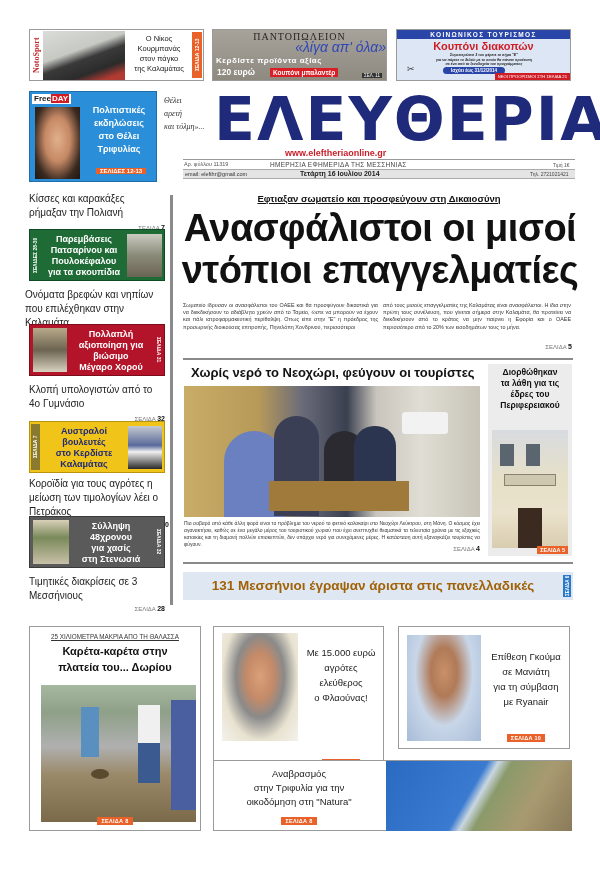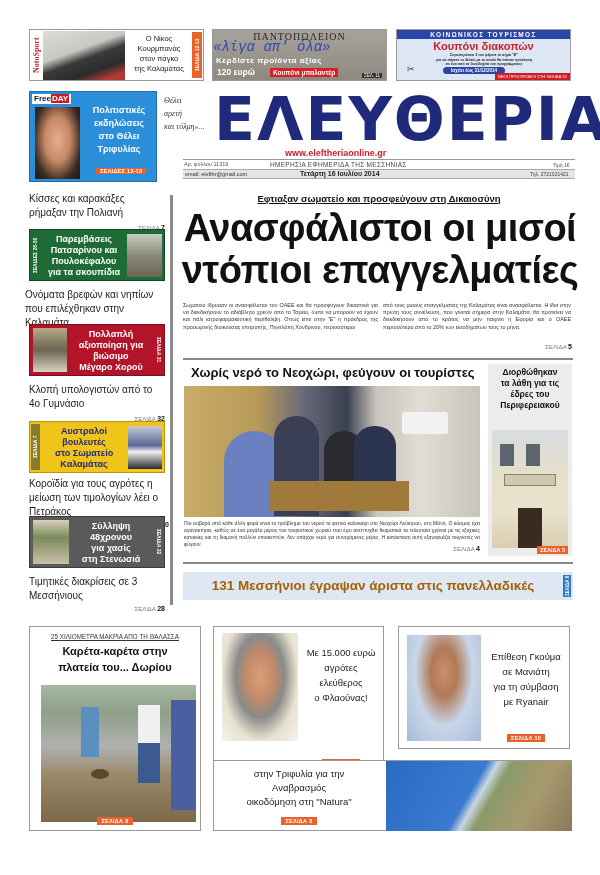--- a/index.html
+++ b/index.html
@@ -25,21 +25,21 @@
     <div>Ο Νίκος</div>
     <div>Κουρμπανάς</div>
     <div>στον πάγκο</div>
     <div>της Καλαμάτας</div>
   </div>
   <div class="vlabel" style="right:1px;top:2px;width:10px;height:46px;background:#e8622a;color:#fff;font-size:5px">ΣΕΛΙΔΑ 12-13</div>
 </div>
 
 <div class="abs box" style="left:212px;top:29px;width:175px;height:52px;overflow:hidden;background:linear-gradient(180deg,#a8a39a,#8f8a80)">
   <div class="abs" style="left:0;top:1px;width:100%;text-align:center;font-family:'Liberation Serif',serif;font-size:10px;color:#2a2520;letter-spacing:1px">ΠΑΝΤΟΠΩΛΕΙΟΝ</div>
-  <div class="abs" style="left:0;top:9px;width:100%;text-align:left;font-family:Liberation Mono, monospace;font-style:italic;font-size:14px;color:#2e47b8">«λίγα απ' όλα»</div>
+  <div class="abs" style="left:0;top:9px;width:100%;text-align:right;font-family:Liberation Sans, sans-serif;font-style:italic;font-size:14px;color:#2e47b8">«λίγα απ' όλα»</div>
   <div class="abs" style="left:3px;top:26px;font-size:8px;font-weight:bold;color:#fff;letter-spacing:.5px">Κερδίστε προϊόντα αξίας</div>
   <div class="abs" style="left:4px;top:37px;font-size:8.5px;font-weight:bold;color:#fff">120 ευρώ</div>
   <div class="abs" style="left:57px;top:38px;background:#d91f26;color:#fff;font-size:6.5px;font-weight:bold;padding:1px 3px">Κουπόνι μπαλαντέρ</div>
   <div class="abs" style="right:4px;bottom:2px;font-size:4.5px;color:#fff;background:#333;padding:0 2px">ΣΕΛ. 11</div>
 </div>
 
 <div class="abs box" style="left:396px;top:29px;width:175px;height:52px;overflow:hidden;background:#dde6f4">
   <div class="abs" style="left:0;top:0;width:100%;background:#2a45a8;color:#fff;font-size:6.5px;font-weight:bold;text-align:center;letter-spacing:1.3px;height:9px;line-height:9px">ΚΟΙΝΩΝΙΚΟΣ ΤΟΥΡΙΣΜΟΣ</div>
   <div class="abs" style="left:0;top:10px;width:100%;text-align:center;font-size:11px;font-weight:bold;color:#d01c24">Κουπόνι διακοπών</div>
   <div class="abs" style="left:4px;top:23px;width:166px;text-align:center;font-size:3.6px;line-height:4.5px;font-style:italic;font-weight:bold;color:#222">
@@ -119,21 +119,21 @@
 <div class="abs lefttxt" style="left:29px;top:383px;width:136px">
   <div>Κλοπή υπολογιστών από το 4ο Γυμνάσιο</div>
   <div class="seli" style="margin-top:1px"><span>ΣΕΛΙΔΑ</span> <b>32</b></div>
 </div>
 
 <div class="promo" style="left:29px;top:421px;width:136px;height:52px;background:#f0c419;border:1px solid #b8930d;color:#1a1a1a">
   <div class="vlabel" style="left:1px;top:2px;width:9px;height:46px;color:#333;font-size:5px;background:#8a7a30;color:#fff">ΣΕΛΙΔΑ 7</div>
   <div class="abs" style="left:12px;top:4px;width:84px;font-size:9px;line-height:11px;color:#1f2a7a">
     <div>Αυστραλοί</div>
     <div>βουλευτές</div>
-    <div>στο Σωματείο</div>
+    <div>στο Κερδίστε</div>
     <div>Καλαμάτας</div>
   </div>
   <div class="photo" style="left:98px;top:4px;width:34px;height:43px;background:linear-gradient(180deg,#c6c9d0 0%,#5a6a9a 45%,#f0f0f0 60%,#2a2a2a 100%)"></div>
 </div>
 
 <div class="abs lefttxt" style="left:29px;top:477px;width:140px">
   <div>Κοροϊδία για τους αγρότες η μείωση των τιμολογίων λέει ο Πετράκος</div>
   <div class="seli" style="margin-top:-1px"><span>ΣΕΛΙΔΑ</span> <b>10</b></div>
 </div>
 
@@ -233,19 +233,19 @@
     <div>Επίθεση Γκούμα</div>
     <div>σε Μανιάτη</div>
     <div>για τη σύμβαση</div>
     <div>με Ryanair</div>
   </div>
   <div class="abs" style="left:84px;bottom:4px;width:86px;text-align:center"><span class="selbadge">ΣΕΛΙΔΑ 10</span></div>
 </div>
 
 <div class="abs box" style="left:213px;top:760px;width:359px;height:71px">
   <div class="abs" style="left:0;top:6px;width:170px;text-align:center;font-size:9.5px;line-height:14px;color:#222">
+    <div>Αναβρασμός</div>
     <div>στην Τριφυλία για την</div>
-    <div>Αναβρασμός</div>
     <div>οικοδόμηση στη "Natura"</div>
   </div>
   <div class="abs" style="left:0;bottom:3px;width:170px;text-align:center"><span class="selbadge">ΣΕΛΙΔΑ 8</span></div>
   <div class="photo" style="left:172px;top:0;width:186px;height:70px;background:linear-gradient(120deg,#2a6ac0 0%,#3a7ad0 45%,#c9d6e0 50%,#8a9a6a 56%,#a89a70 75%,#8a7a5a 100%)"></div>
 </div>
 
 </body></html>

